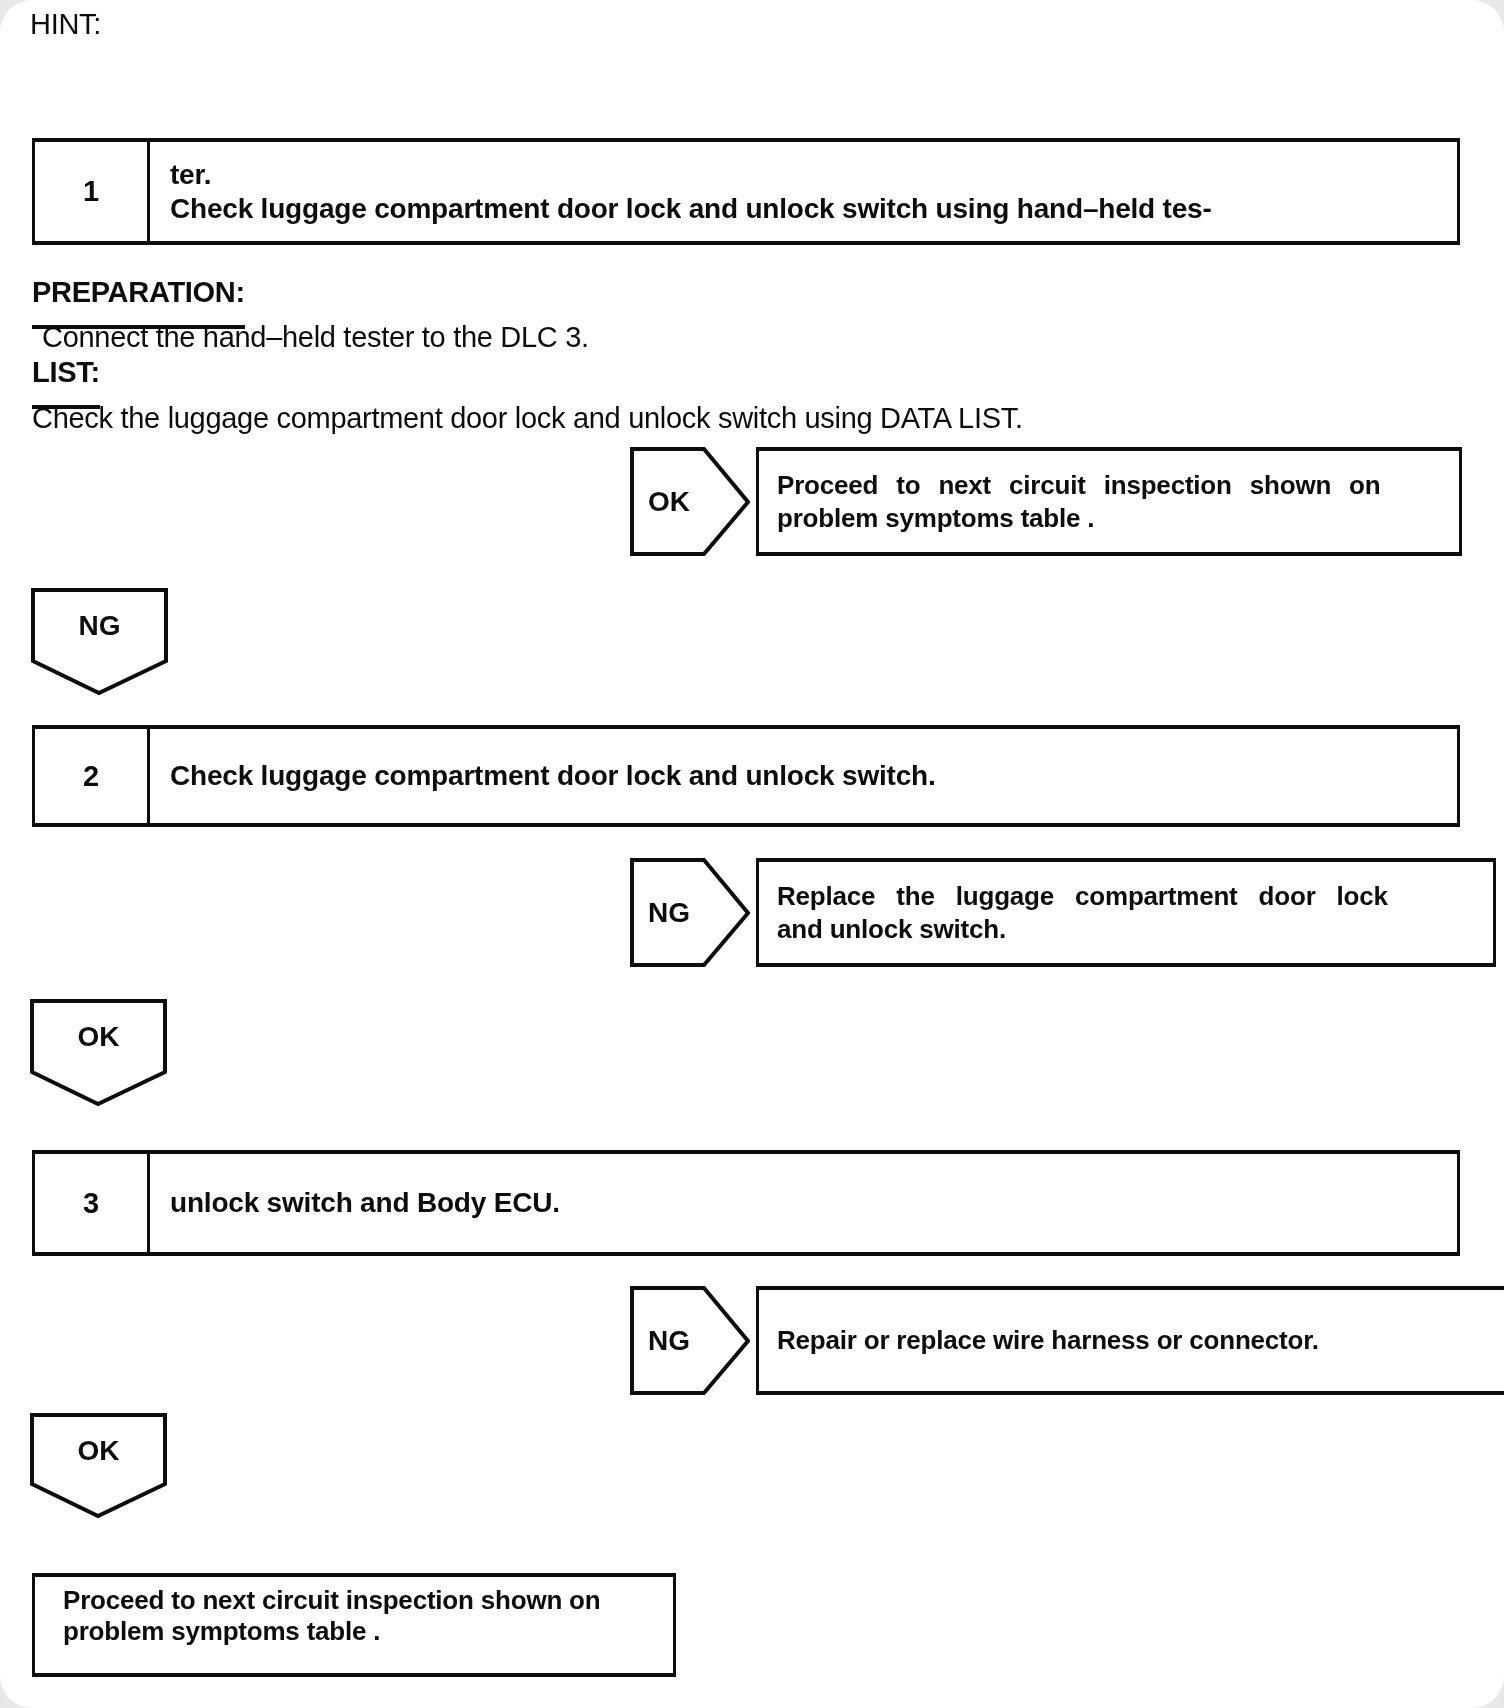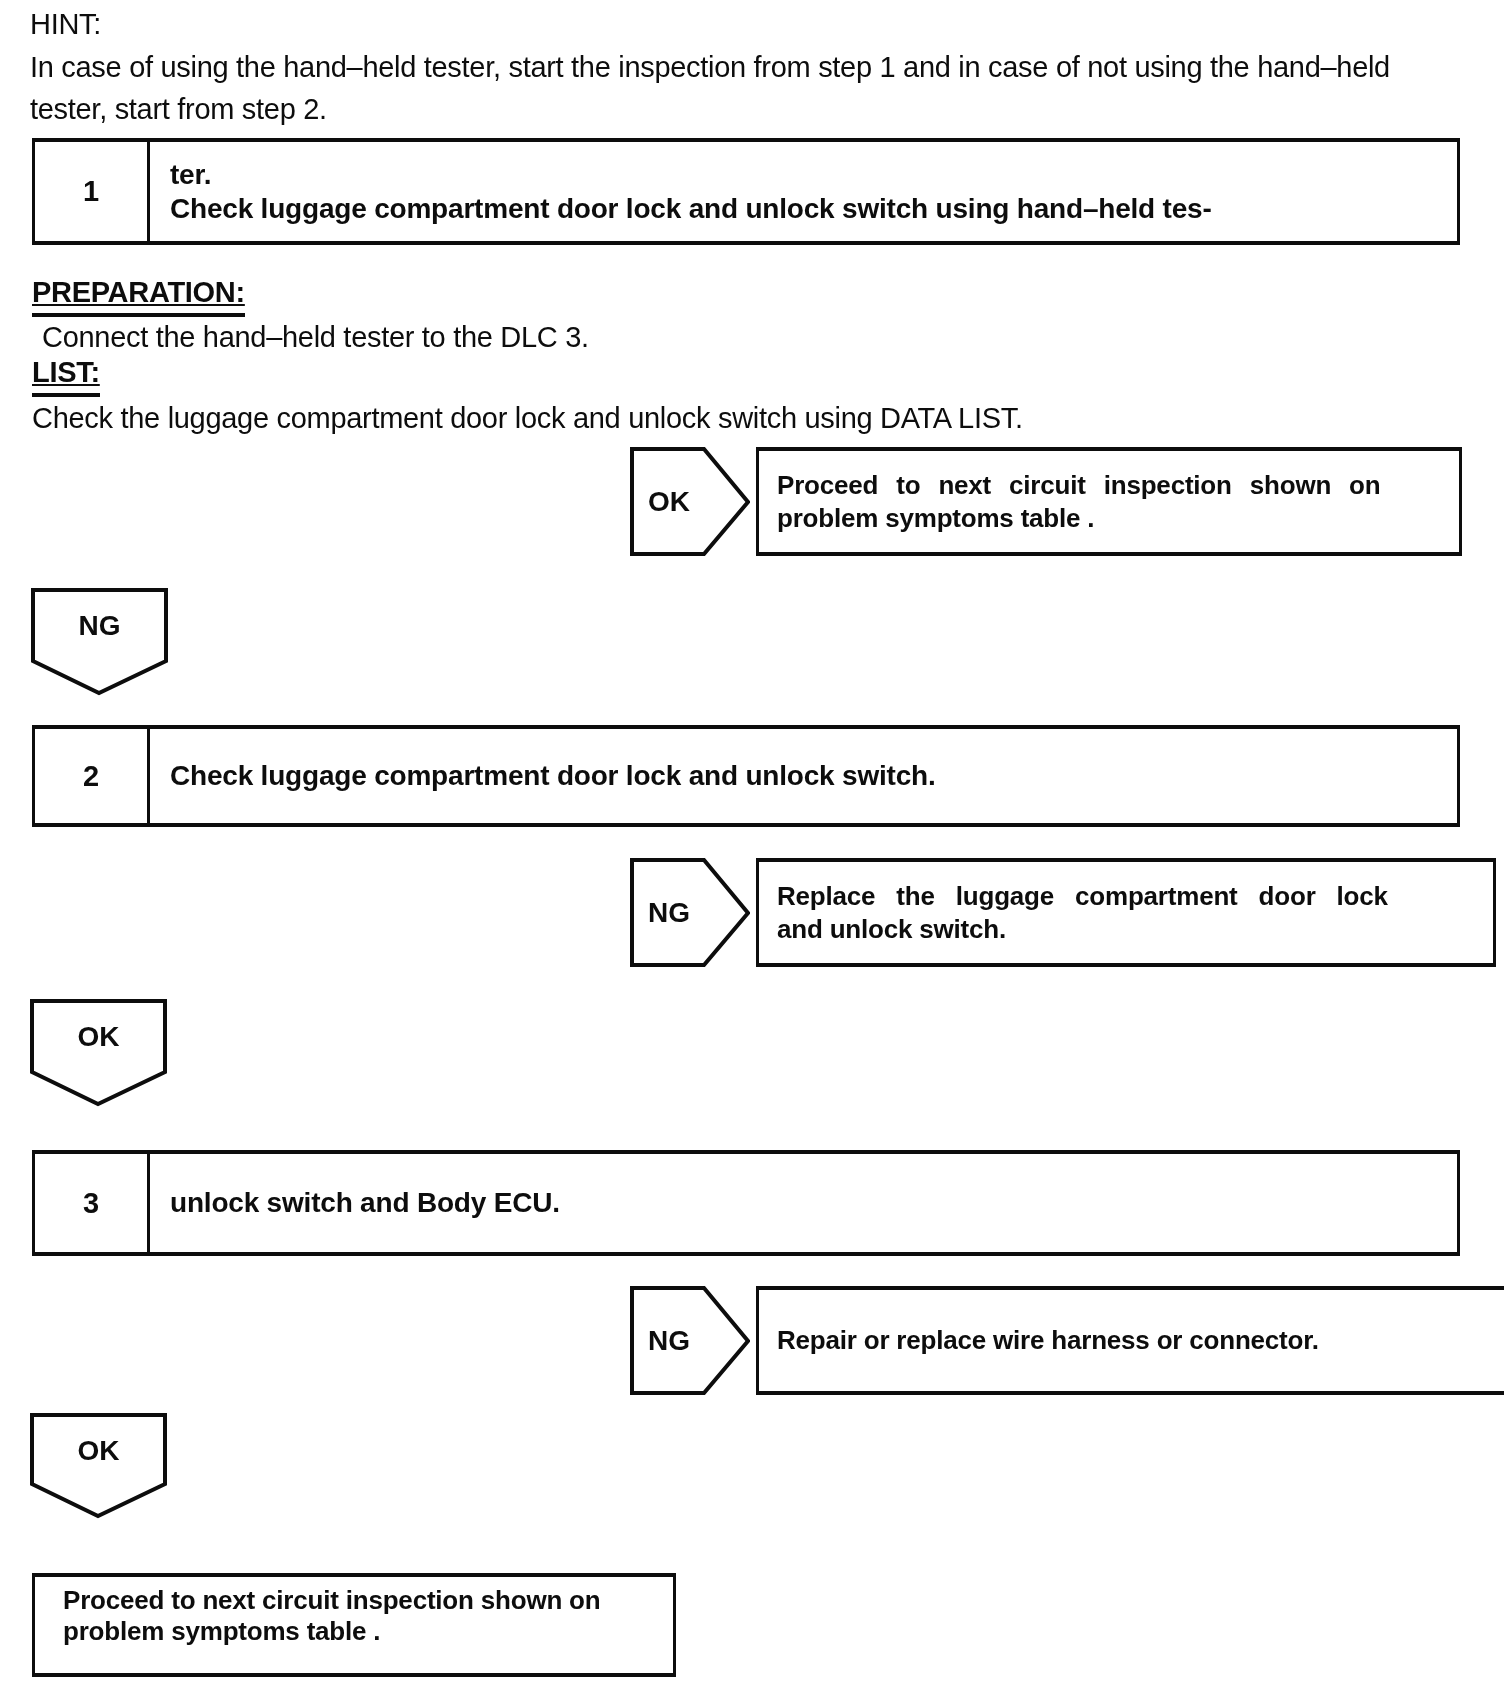--- a/index.html
+++ b/index.html
@@ -8,20 +8,21 @@
     background: #e8e8e8;
   }
   .page {
     position: relative;
     width: 1504px;
     height: 1708px;
     background: #ffffff;
     color: #0d0d0d;
     font-family: "Liberation Sans", "DejaVu Sans", sans-serif;
     overflow: hidden;
+    border-radius: 32px;
   }
   .abs { position: absolute; }
 
   
   .body-text {
     font-size: 29px;
     letter-spacing: -0.3px;
     line-height: 42px;
     white-space: nowrap;
   }
@@ -31,23 +32,22 @@
     letter-spacing: -0.3px;
   }
   .hint-text { left: 30px; top: 46px; }
 
   
   .sec-head {
     font-size: 29px;
     font-weight: bold;
     letter-spacing: -0.3px;
     border-bottom: 4px solid #0d0d0d;
-    padding-bottom: 4px;
+    padding-bottom: 16px;
     white-space: nowrap;
-    text-decoration: underline;
   }
 
   
   .step-box {
     left: 32px;
     width: 1428px;
     border: solid #0d0d0d;
     border-width: 4px 3px;
     box-sizing: border-box;
     display: flex;
@@ -126,24 +126,20 @@
   .conn-right .conn-label { left: 0; top: 0; width: 78px; height: 100%; }
   .conn-down { width: 137px; height: 108px; }
   .conn-down .conn-label { left: 0; top: 0; width: 100%; height: 76px; }
 </style>
 </head>
 <body>
 
 <div class="page">
 
   <div class="abs hint-label">HINT:</div>
-  <div class="abs hint-text body-text">
-      <div class="line">In case of using the hand–held tester, start the inspection from step 1 and in case of not using the hand–held</div>
-      <div class="line">tester, start from step 2.</div>
-    </div>
 
   <div class="abs step-box" style="top:138px;height:107px;">
     <div class="step-num">1</div>
     <div class="step-title">
         <div class="line">ter.</div>
         <div class="line">Check luggage compartment door lock and unlock switch using hand–held tes-</div>
       </div>
   </div>
 
   <div class="abs sec-head" style="left:32px;top:276px;">PREPARATION:</div>

